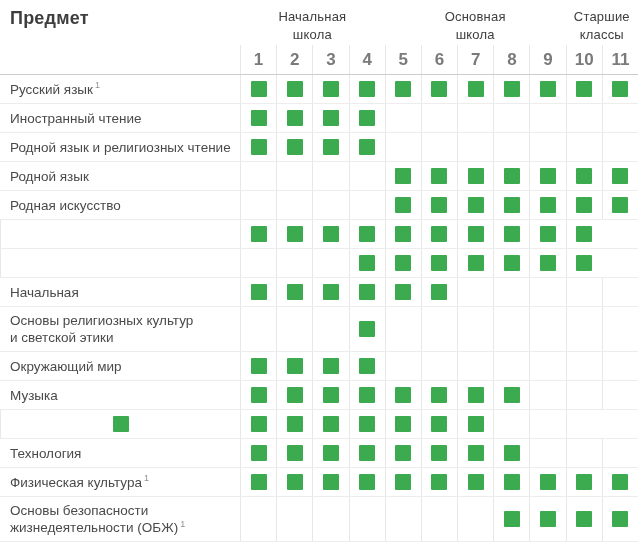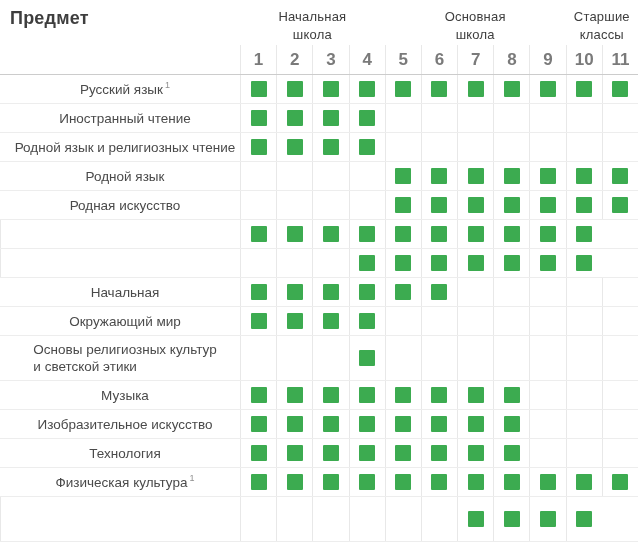--- a/index.html
+++ b/index.html
@@ -37,21 +37,21 @@
   .grades-header { height: 30px; border-bottom: 1px solid var(--header-line); }
   .grade-cell {
     border-left: 1px solid var(--grid-line);
     display: flex; align-items: center; justify-content: center;
   }
   .grade-num { font-size: 17px; font-weight: 600; color: var(--grade-text); }
 
   
   .subject-row { height: 29px; border-bottom: 1px solid var(--row-line); }
   .subject-row.tall { height: 45px; }
-  .label-cell { display: flex; align-items: center; padding-left: 10px; overflow: hidden; justify-content: center; }
+  .label-cell { display: flex; align-items: center; padding-left: 10px; overflow: hidden; }
   .label-inner {
     white-space: pre-line;
     font-size: 13.5px; line-height: 17px; color: var(--label-text);
   }
   sup.footnote {
     font-size: 9px; color: var(--footnote-text);
     margin-left: 2px; line-height: 0;
   }
   .mark-cell {
     border-left: 1px solid var(--grid-line);
@@ -348,44 +348,20 @@
         </div>
         <div class="mark-cell">
           <div class="mark"></div>
         </div>
         <div class="mark-cell"></div>
         <div class="mark-cell"></div>
         <div class="mark-cell"></div>
         <div class="mark-cell"></div>
         <div class="mark-cell"></div>
       </div>
-      <div class="grid-row subject-row">
-    <div class="label-cell">
-      <span class="label-inner"><span class="label-text">Окружающий мир</span></span>
-    </div>
-  <div class="mark-cell">
-          <div class="mark"></div>
-        </div>
-        <div class="mark-cell">
-          <div class="mark"></div>
-        </div>
-        <div class="mark-cell">
-          <div class="mark"></div>
-        </div>
-        <div class="mark-cell">
-          <div class="mark"></div>
-        </div>
-        <div class="mark-cell"></div>
-        <div class="mark-cell"></div>
-        <div class="mark-cell"></div>
-        <div class="mark-cell"></div>
-        <div class="mark-cell"></div>
-        <div class="mark-cell"></div>
-        <div class="mark-cell"></div>
-      </div>
       <div class="grid-row subject-row tall">
     <div class="label-cell">
       <span class="label-inner"><span class="label-text">Основы религиозных культур
 и светской этики</span></span>
     </div>
   <div class="mark-cell"></div>
         <div class="mark-cell"></div>
         <div class="mark-cell"></div>
         <div class="mark-cell">
           <div class="mark"></div>
@@ -393,20 +369,44 @@
         <div class="mark-cell"></div>
         <div class="mark-cell"></div>
         <div class="mark-cell"></div>
         <div class="mark-cell"></div>
         <div class="mark-cell"></div>
         <div class="mark-cell"></div>
         <div class="mark-cell"></div>
       </div>
       <div class="grid-row subject-row">
     <div class="label-cell">
+      <span class="label-inner"><span class="label-text">Окружающий мир</span></span>
+    </div>
+  <div class="mark-cell">
+          <div class="mark"></div>
+        </div>
+        <div class="mark-cell">
+          <div class="mark"></div>
+        </div>
+        <div class="mark-cell">
+          <div class="mark"></div>
+        </div>
+        <div class="mark-cell">
+          <div class="mark"></div>
+        </div>
+        <div class="mark-cell"></div>
+        <div class="mark-cell"></div>
+        <div class="mark-cell"></div>
+        <div class="mark-cell"></div>
+        <div class="mark-cell"></div>
+        <div class="mark-cell"></div>
+        <div class="mark-cell"></div>
+      </div>
+      <div class="grid-row subject-row">
+    <div class="label-cell">
       <span class="label-inner"><span class="label-text">Музыка</span></span>
     </div>
   <div class="mark-cell">
           <div class="mark"></div>
         </div>
         <div class="mark-cell">
           <div class="mark"></div>
         </div>
         <div class="mark-cell">
           <div class="mark"></div>
@@ -424,23 +424,20 @@
           <div class="mark"></div>
         </div>
         <div class="mark-cell">
           <div class="mark"></div>
         </div>
         <div class="mark-cell"></div>
         <div class="mark-cell"></div>
         <div class="mark-cell"></div>
       </div>
       <div class="grid-row subject-row">
-    <div class="label-cell">
-      <span class="label-inner"><span class="label-text">Изобразительное искусство</span></span>
-    </div>
   <div class="mark-cell">
           <div class="mark"></div>
         </div>
         <div class="mark-cell">
           <div class="mark"></div>
         </div>
         <div class="mark-cell">
           <div class="mark"></div>
         </div>
         <div class="mark-cell">
@@ -526,20 +523,24 @@
           <div class="mark"></div>
         </div>
         <div class="mark-cell">
           <div class="mark"></div>
         </div>
         <div class="mark-cell">
           <div class="mark"></div>
         </div>
       </div>
       <div class="grid-row subject-row tall">
+    <div class="label-cell">
+      <span class="label-inner"><span class="label-text">Основы безопасности
+жизнедеятельности (ОБЖ)</span><sup class="footnote">1</sup></span>
+    </div>
   <div class="mark-cell"></div>
         <div class="mark-cell"></div>
         <div class="mark-cell"></div>
         <div class="mark-cell"></div>
         <div class="mark-cell"></div>
         <div class="mark-cell"></div>
         <div class="mark-cell"></div>
         <div class="mark-cell">
           <div class="mark"></div>
         </div>

